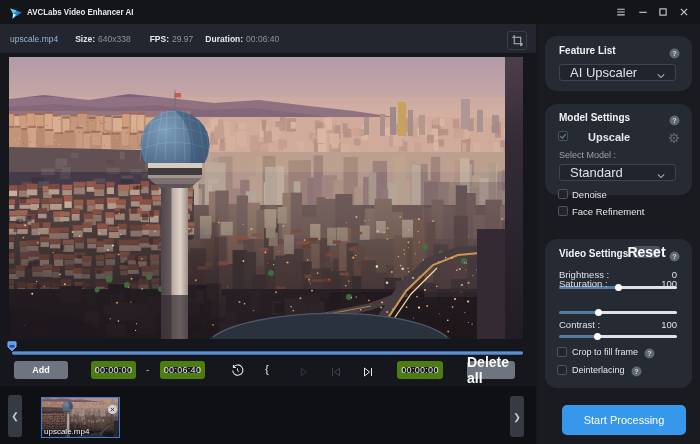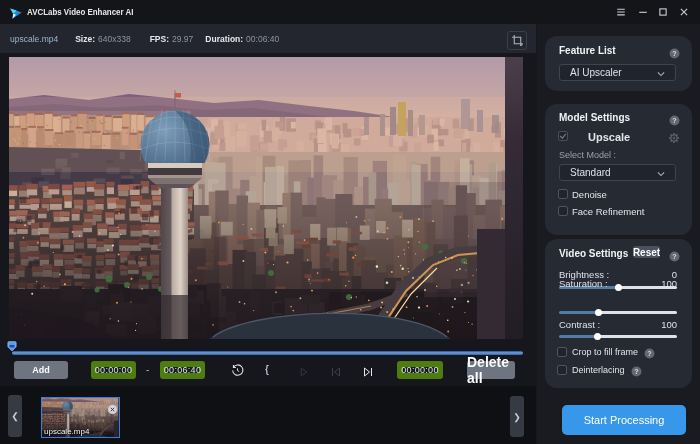--- a/index.html
+++ b/index.html
@@ -12,21 +12,21 @@
 #infobar { left:0; top:24px; width:536px; height:29px; background:#23262e; display:flex; align-items:center; font-size:8.5px; }
 #infobar .fname { color:#9db4cc; margin-left:10px; }
 #infobar .lb { color:#e4e8ee; font-weight:bold; }
 #infobar .vl { color:#8d939e; }
 #cropbtn { left:507px; top:31px; width:20px; height:19px; border:1px solid #3a3f48; border-radius:3px; display:flex; align-items:center; justify-content:center; background:#23262e; }
 #video { left:9px; top:57px; width:514px; height:282px; background:#000; }
 #sidebar { left:537px; top:24px; width:163px; height:420px; background:#191b21; }
 .card { position:absolute; left:8px; background:#262a33; border-radius:12px; }
 .cardhead { position:absolute; left:14px; color:#f0f2f5; font-size:10px; font-weight:bold; }
 .qm { position:absolute; }
-.drop { position:absolute; left:14px; width:117px; height:17px; border:1px solid #3f4550; border-radius:3px; background:#20242c; color:#dde1e8; font-size:10px; display:flex; align-items:center; }
+.drop { position:absolute; left:14px; width:117px; height:17px; border:1px solid #3f4550; border-radius:3px; background:#20242c; color:#dde1e8; font-size:13px; display:flex; align-items:center; }
 .drop span { margin-left:10px; }
 .drop .ch { position:absolute; right:9px; top:4px; }
 .cb { position:absolute; width:10px; height:10px; border:1px solid #4e545e; border-radius:2px; background:#20242c; }
 .cblabel { position:absolute; color:#e2e5ea; font-size:9px; }
 .small { color:#9aa0ac; font-size:9px; }
 .slider { position:absolute; left:14px; width:118px; height:2.5px; border-radius:2px; }
 .thumbdot { position:absolute; width:7px; height:7px; background:#fff; border-radius:50%; top:-2.5px; }
 .sliderrow { position:absolute; left:14px; width:118px; color:#dde1e8; font-size:9.5px; }
 #startbtn { position:absolute; left:562px; top:405px; width:124px; height:30px; background:#3797ea; border-radius:5px; color:#fff; font-size:11px; display:flex; align-items:center; justify-content:center; }
 #timeline { left:12px; top:351px; width:511px; height:4px; border-radius:2px; background:linear-gradient(180deg,#24508e,#6e9ede 45%,#35619e); }
@@ -2490,21 +2490,21 @@
           <text x="10" y="14.5" font-size="13" font-family="Liberation Sans" fill="#d9dde2" text-anchor="middle" font-weight="bold">?</text>
         </svg></div>
     <div class="drop" style="top:28px;">
         <span>AI Upscaler</span>
         <span class="ch"><svg width="10" height="10" viewBox="0 0 16 16" fill="none" stroke="#aab0ba" stroke-width="1.8">
             <path d="M3 5.5 L8 10.5 L13 5.5"></path>
           </svg></span>
       </div>
   </div>
 
-  <div class="card" style="top:80px; width:147px; height:131px;">
+  <div class="card" style="top:80px; width:147px; height:91px;">
     <div class="cardhead" style="top:8px;">Model Settings</div>
     <div class="qm" style="right:12px; top:8px;"><svg width="11" height="11" viewBox="0 0 20 20">
           <circle cx="10" cy="10" r="9" fill="#666c78" opacity="0.92"></circle>
           <text x="10" y="14.5" font-size="13" font-family="Liberation Sans" fill="#d9dde2" text-anchor="middle" font-weight="bold">?</text>
         </svg></div>
     <div class="cb" style="left:13px; top:27px; border-color:#4a505a;">
         <svg width="10" height="10" viewBox="0 0 16 16" style="position:absolute;left:-1px;top:-1px">
           <path d="M3.5 8 L7 11.5 L12.5 4.5" stroke="#6d7480" stroke-width="2" fill="none"></path>
         </svg>
       </div>
@@ -2531,21 +2531,21 @@
           </svg></span>
       </div>
     <div class="cb" style="left:13px; top:85px;"></div>
     <div class="cblabel" style="left:27px; top:85px; font-size:9.5px;">Denoise</div>
     <div class="cb" style="left:13px; top:102px;"></div>
     <div class="cblabel" style="left:27px; top:102px; font-size:9.5px;">Face Refinement</div>
   </div>
 
   <div class="card" style="top:215px; width:147px; height:149px;">
     <div class="cardhead" style="top:9px;">Video Settings</div>
-    <div class="graybtn" style="position:absolute; left:88px; top:7px; width:27px; height:12px; font-size:10px; background:#4a505c;">Reset</div>
+    <div class="graybtn" style="position:absolute; left:88px; top:7px; width:27px; height:12px; font-size:14px; background:#4a505c;">Reset</div>
     <div class="qm" style="right:12px; top:9px;"><svg width="11" height="11" viewBox="0 0 20 20">
           <circle cx="10" cy="10" r="9" fill="#666c78" opacity="0.92"></circle>
           <text x="10" y="14.5" font-size="13" font-family="Liberation Sans" fill="#d9dde2" text-anchor="middle" font-weight="bold">?</text>
         </svg></div>
     <div class="sliderrow" style="top:30px;">Brightness :<span style="float:right">0</span></div>
     <div class="slider" style="top:47px; background:linear-gradient(90deg,#527ca6 0 51%,#dde1e8 51%);">
         <span class="thumbdot" style="left:56px;"></span>
       </div>
     <div class="sliderrow" style="top:39px;">Saturation :<span style="float:right">100</span></div>
     <div class="slider" style="top:72px; background:linear-gradient(90deg,#527ca6 0 34%,#dde1e8 34%);">

